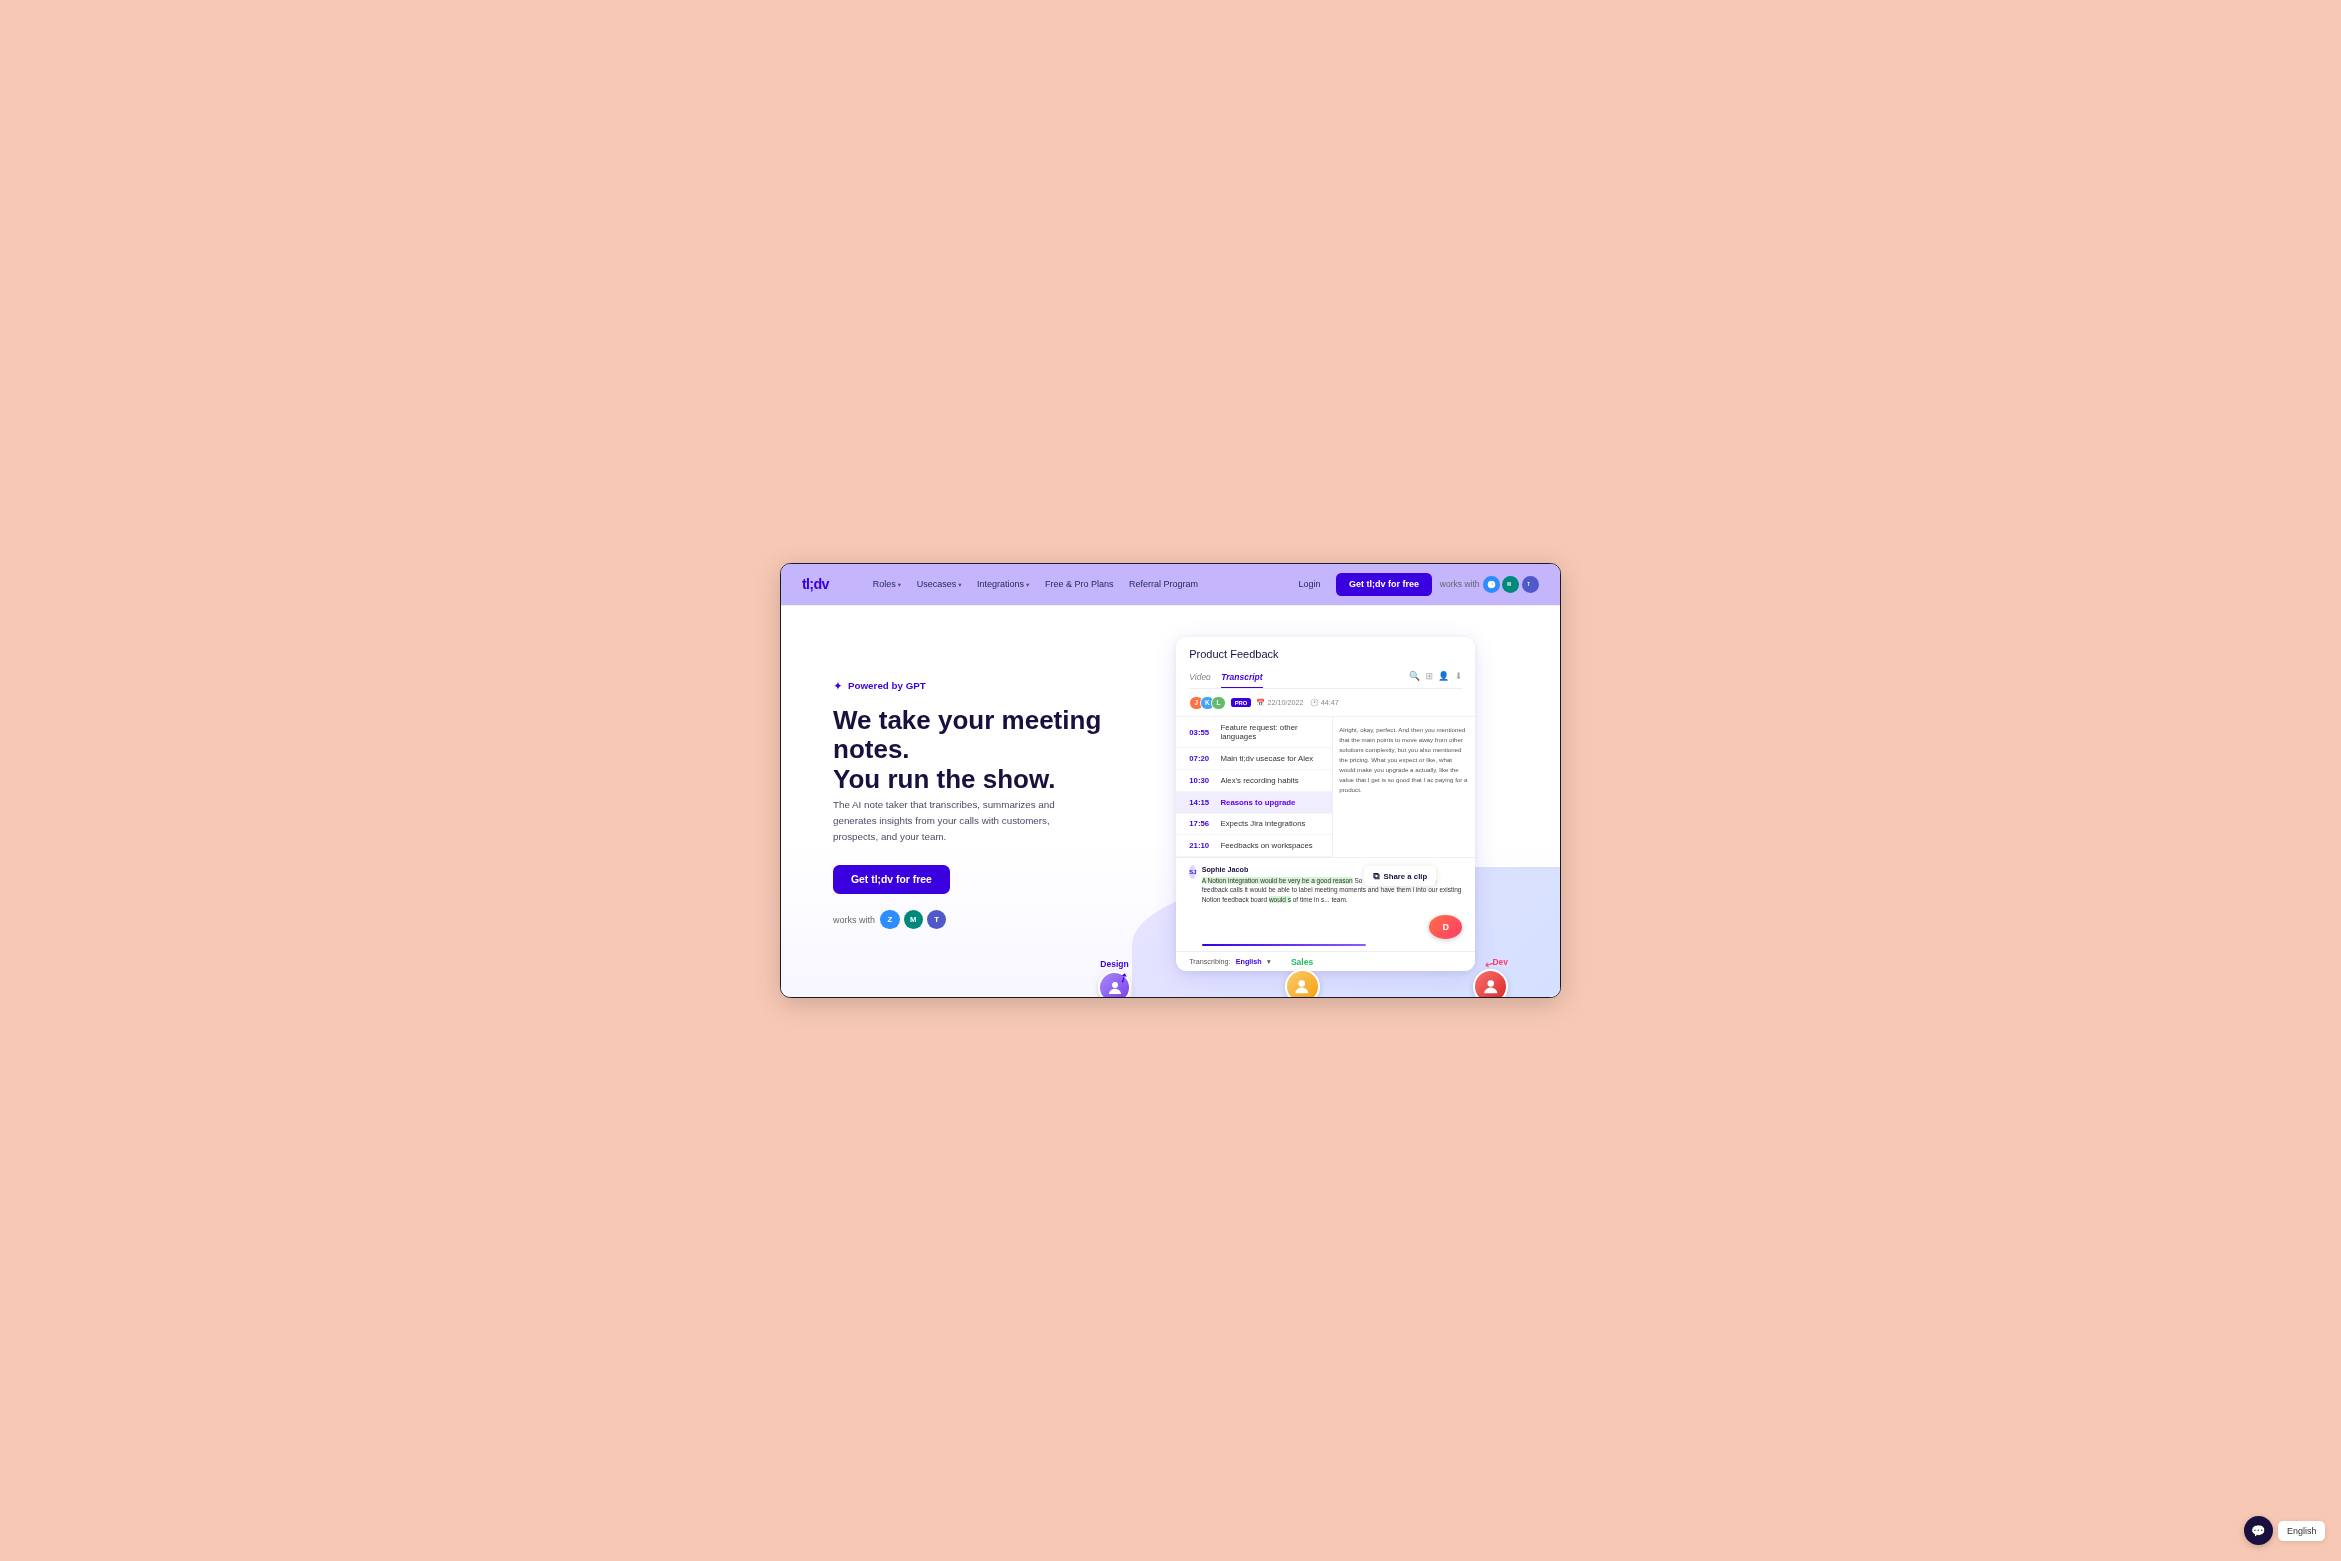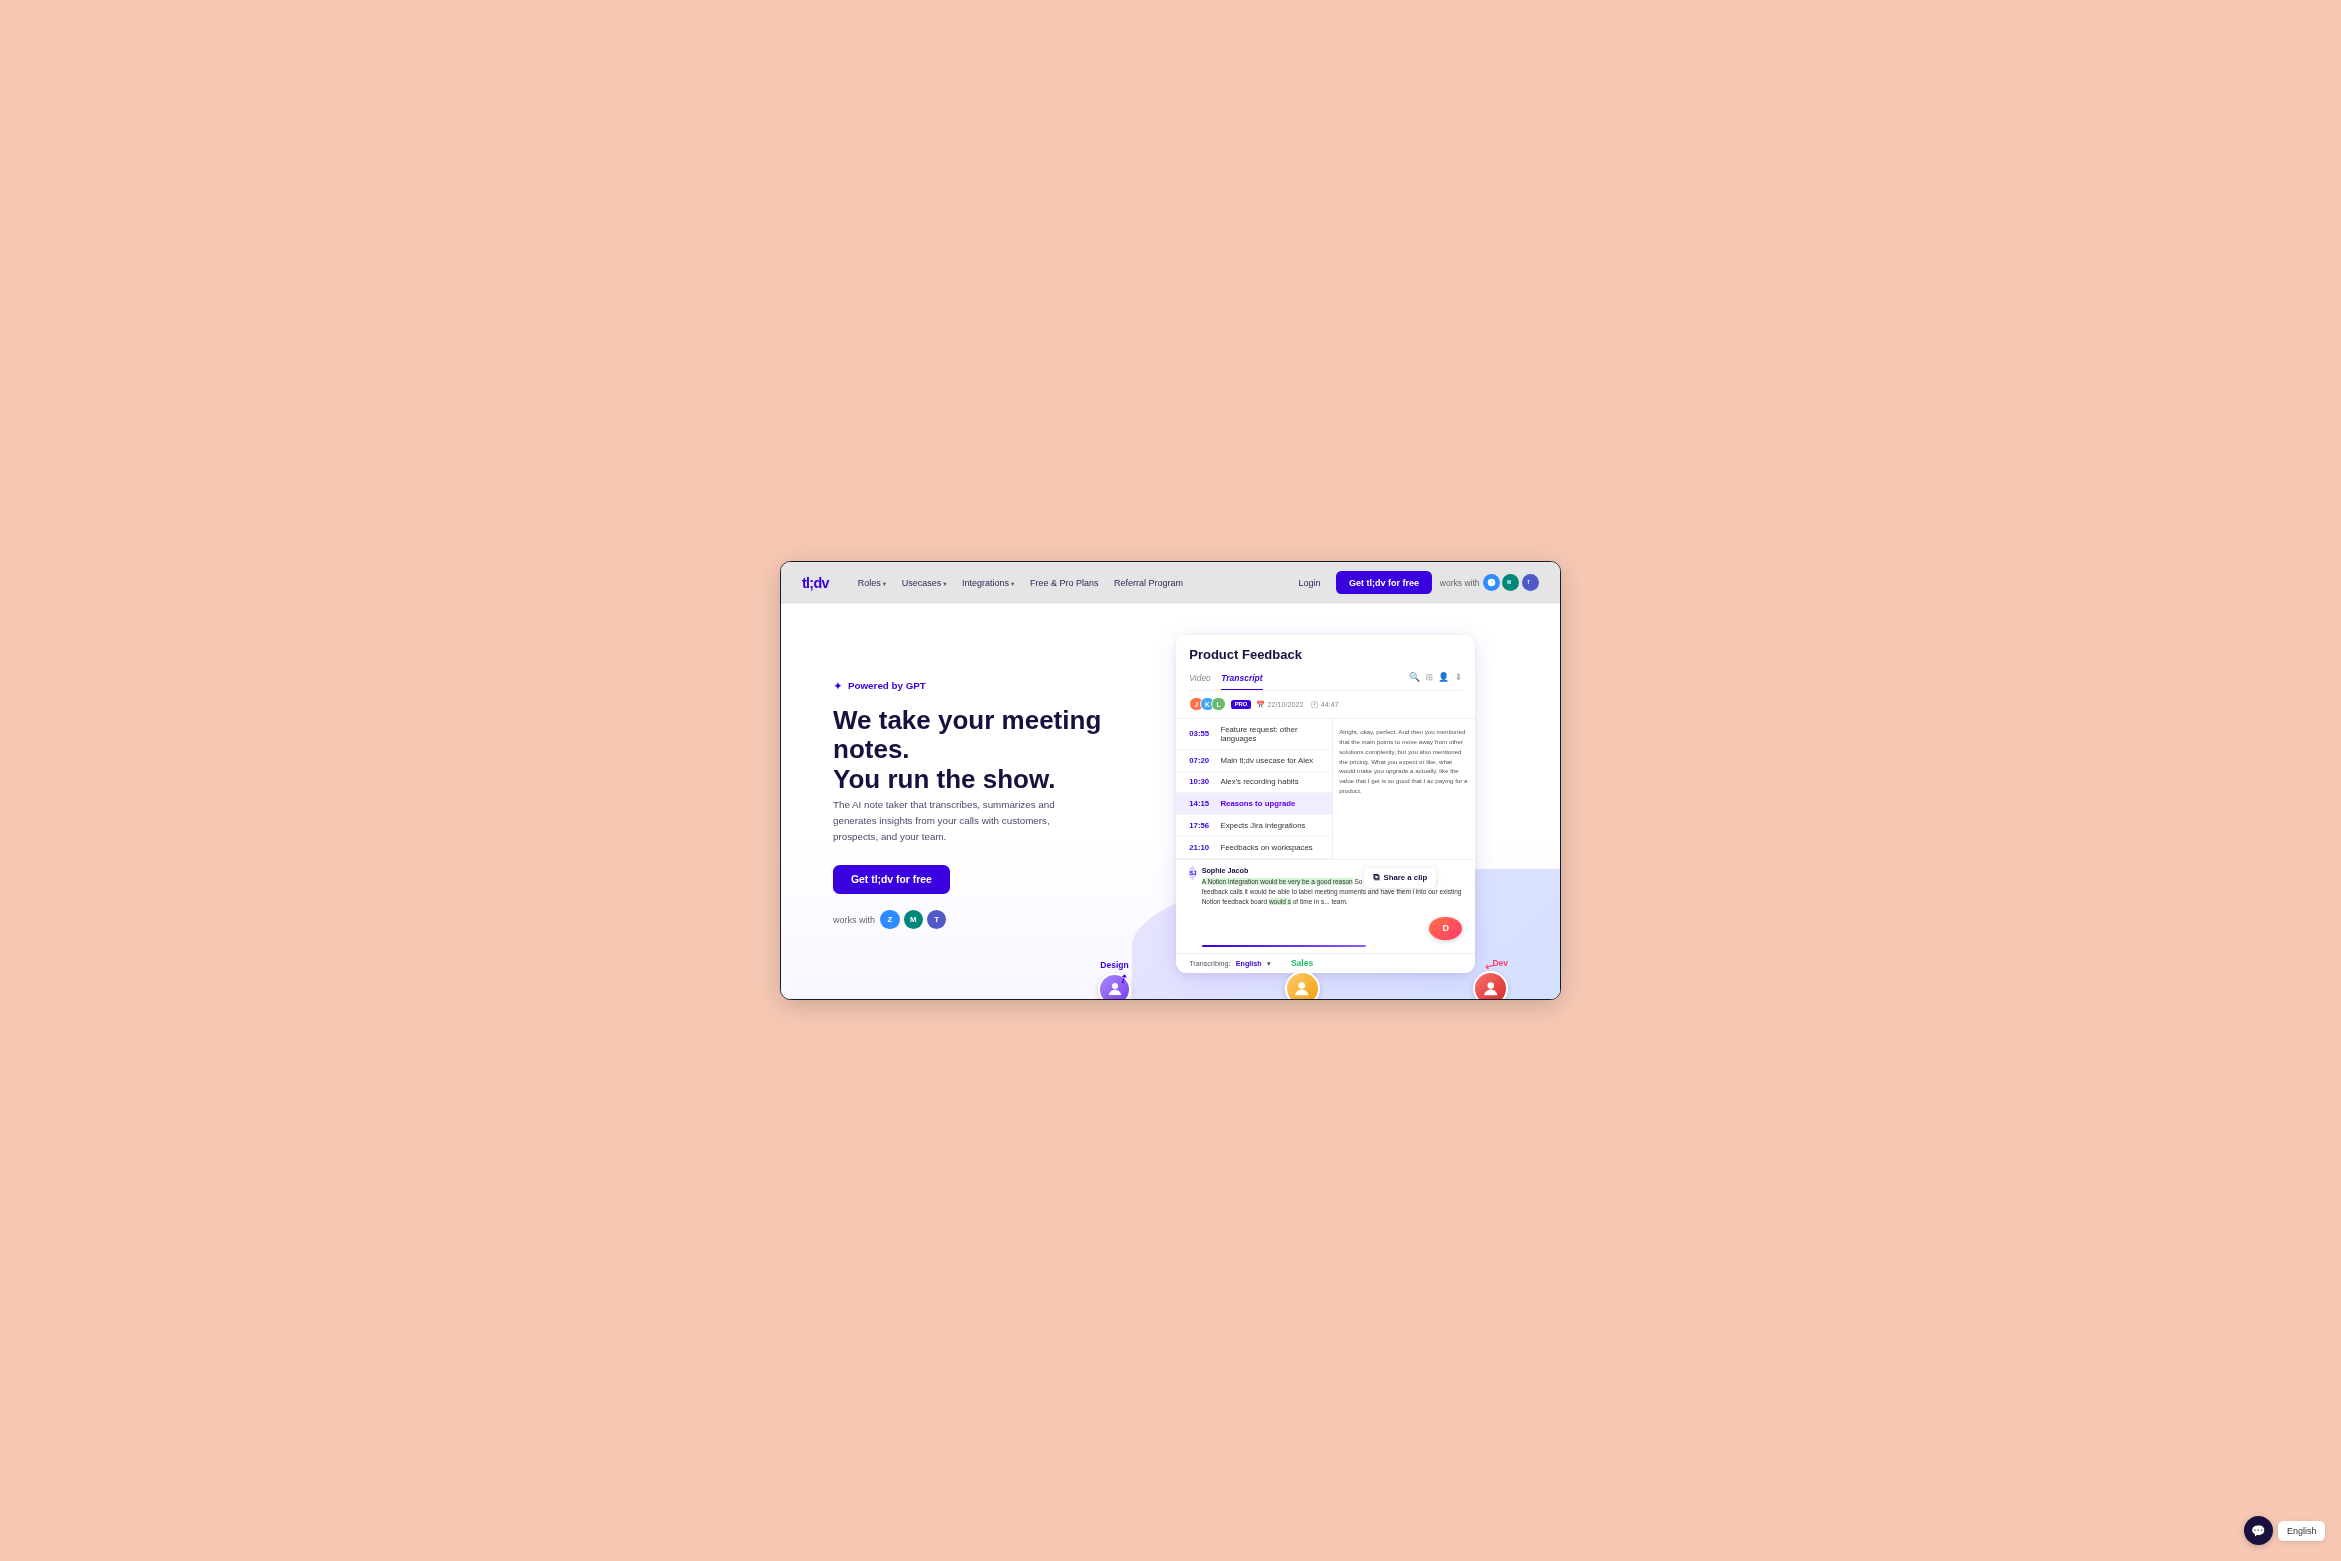--- a/index.html
+++ b/index.html
@@ -19,23 +19,23 @@
       border: 1.3px solid #1a1a2e;
       overflow: hidden;
       box-shadow: 0 5.2px 26px rgba(0,0,0,0.18);
     }
     
     .navbar {
       display: flex;
       align-items: center;
       padding: 0 21px;
       height: 42px;
-      background: #e5e5e5;
+      background: #c4b5fd;
       border-bottom: 0.7px solid #f0f0f0;
-      gap: 7px;
+      gap: 22px;
     }
     .logo {
       font-size: 14.3px;
       font-weight: 900;
       color: #3b00e0;
       margin-right: 15.6px;
       letter-spacing: -0.7px;
     }
     .nav-links {
       display: flex;
@@ -177,22 +177,22 @@
       width: 299px;
       overflow: hidden;
       position: relative;
       z-index: 2;
     }
     .product-header {
       padding: 11.7px 13px 0 13px;
       background: #fff;
     }
     .product-title {
-      font-size: 13px;
-      font-weight: 700;
+      font-size: 11px;
+      font-weight: 400;
       color: #1a1040;
       margin-bottom: 7.8px;
     }
     .product-tabs {
       display: flex;
       align-items: center;
       gap: 10.4px;
       border-bottom: 0.7px solid #eee;
       padding-bottom: 0;
       margin-bottom: 0;

